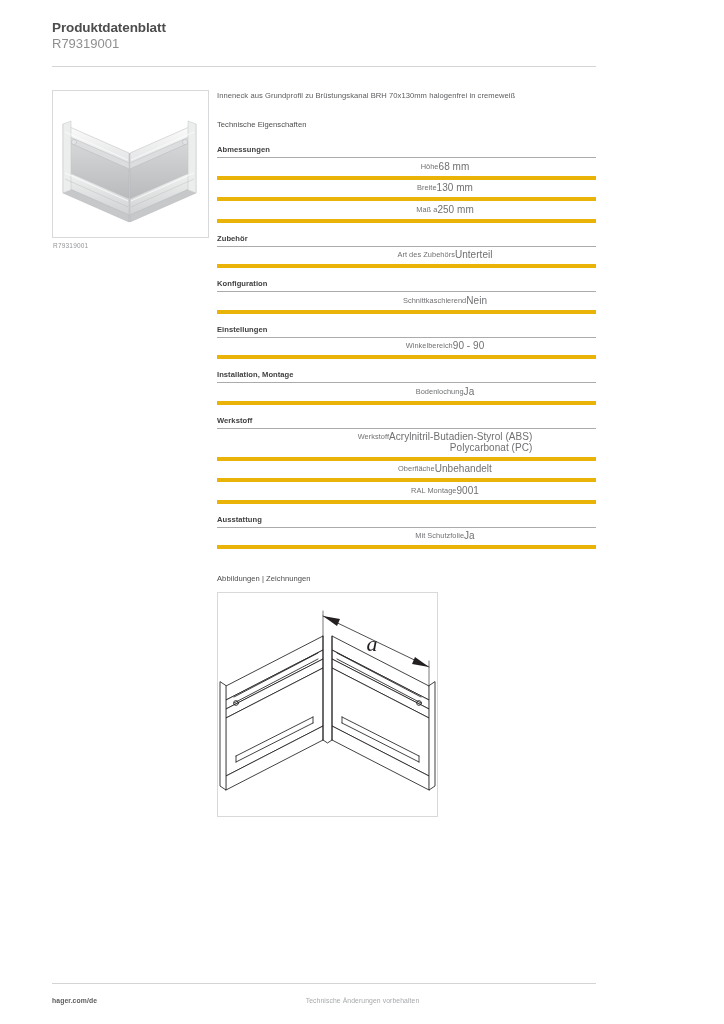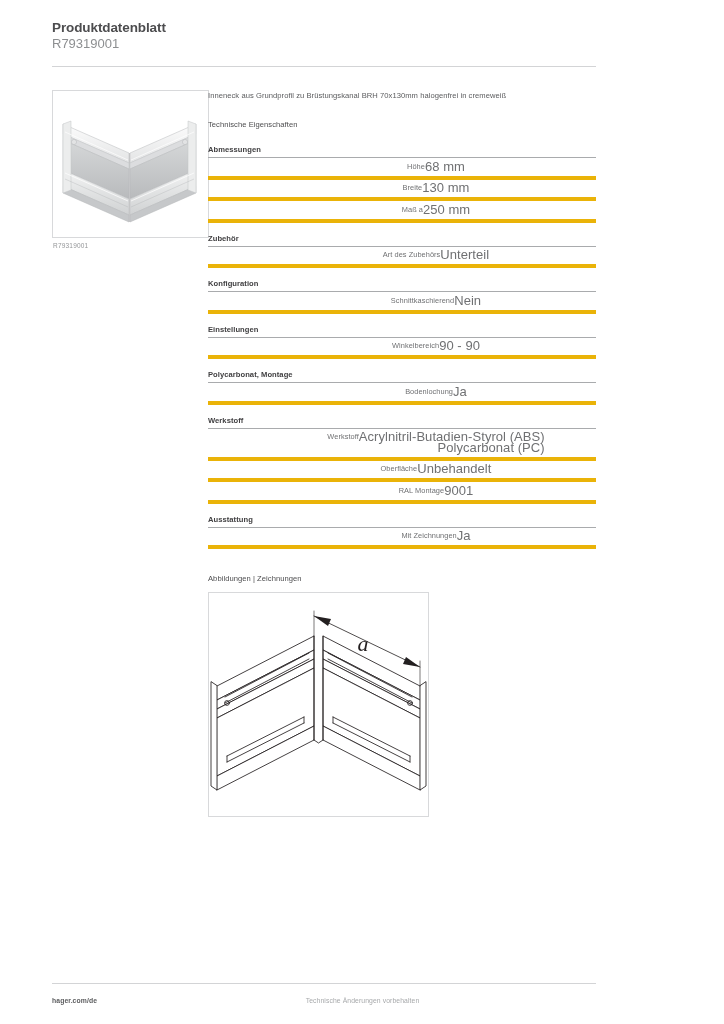--- a/index.html
+++ b/index.html
@@ -82,21 +82,21 @@
     left: 53px;
     top: 242px;
     font-size: 6.5px;
     color: #949698;
     letter-spacing: 0.2px;
   }
 
   
   .content {
     position: absolute;
-    left: 208px;
+    left: 217px;
     top: 90px;
     width: 456px;
   }
   .product-desc {
     font-size: 7.6px;
     color: #5b5c5e;
     line-height: 11px;
     margin: 0 0 19px 0;
     letter-spacing: 0.05px;
   }
@@ -126,21 +126,21 @@
     padding: 3.5px 0 3.5px 0;
     min-height: 10px;
   }
   .spec-label {
     font-size: 7.4px;
     color: #6f7072;
     line-height: 10.5px;
     letter-spacing: 0.05px;
   }
   .spec-value {
-    font-size: 13px;
+    font-size: 10px;
     color: #6f7072;
     line-height: 10.5px;
     text-align: right;
     letter-spacing: 0.05px;
     white-space: pre-line;
   }
 
   
   .drawings-title {
     font-size: 7.6px;
@@ -303,21 +303,21 @@
           </div>
         </div>
         <div class="spec-group">
           <div class="group-head">Einstellungen</div>
           <div class="spec-row">
             <div class="spec-label">Winkelbereich</div>
             <div class="spec-value">90 - 90</div>
           </div>
         </div>
         <div class="spec-group">
-          <div class="group-head">Polycarbonat, Montage</div>
+          <div class="group-head">Installation, Montage</div>
           <div class="spec-row">
             <div class="spec-label">Bodenlochung</div>
             <div class="spec-value">Ja</div>
           </div>
         </div>
         <div class="spec-group">
           <div class="group-head">Werkstoff</div>
           <div class="spec-row">
             <div class="spec-label">Werkstoff</div>
             <div class="spec-value">Acrylnitril-Butadien-Styrol (ABS)
@@ -328,21 +328,21 @@
             <div class="spec-value">Unbehandelt</div>
           </div>
           <div class="spec-row">
             <div class="spec-label">RAL Montage</div>
             <div class="spec-value">9001</div>
           </div>
         </div>
         <div class="spec-group">
           <div class="group-head">Ausstattung</div>
           <div class="spec-row">
-            <div class="spec-label">Mit Zeichnungen</div>
+            <div class="spec-label">Mit Schutzfolie</div>
             <div class="spec-value">Ja</div>
           </div>
         </div>
       </div>
 
     <div class="drawings-title">Abbildungen | Zeichnungen</div>
 
     <div class="drawing-box">
       <svg width="219" height="223" viewBox="0 0 219 223">
         <g fill="none" stroke="#231f20" stroke-width="0.85" stroke-linejoin="round" stroke-linecap="round">

